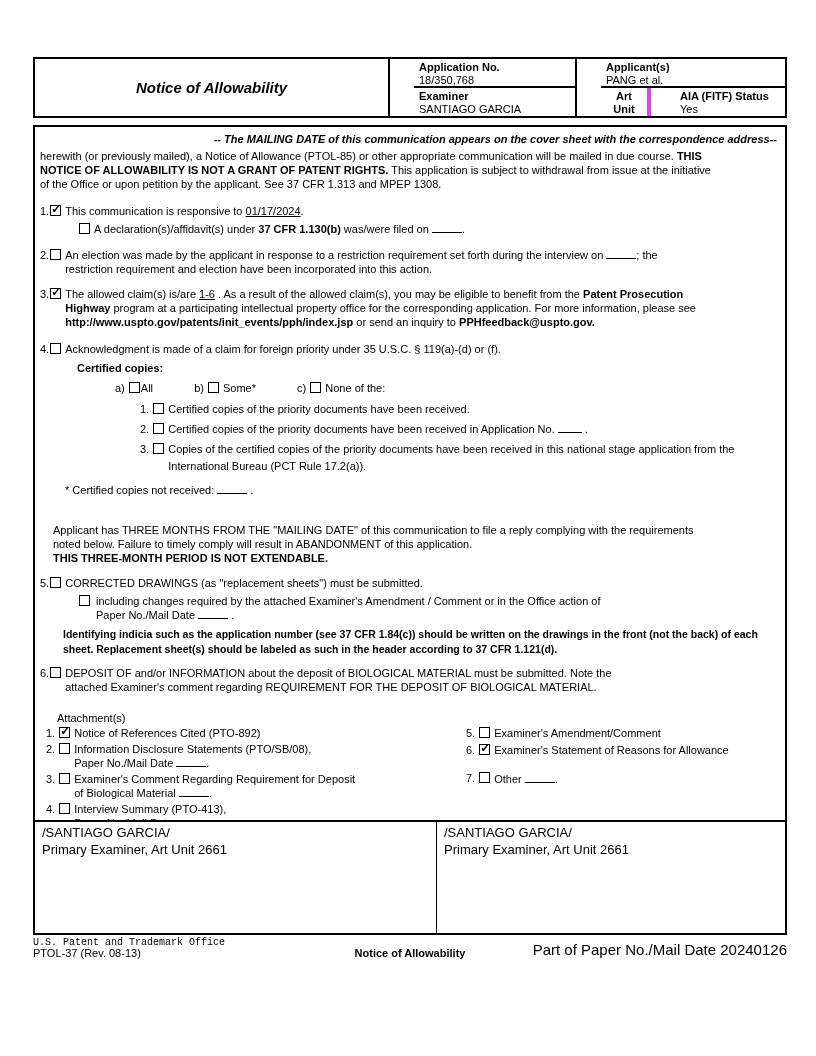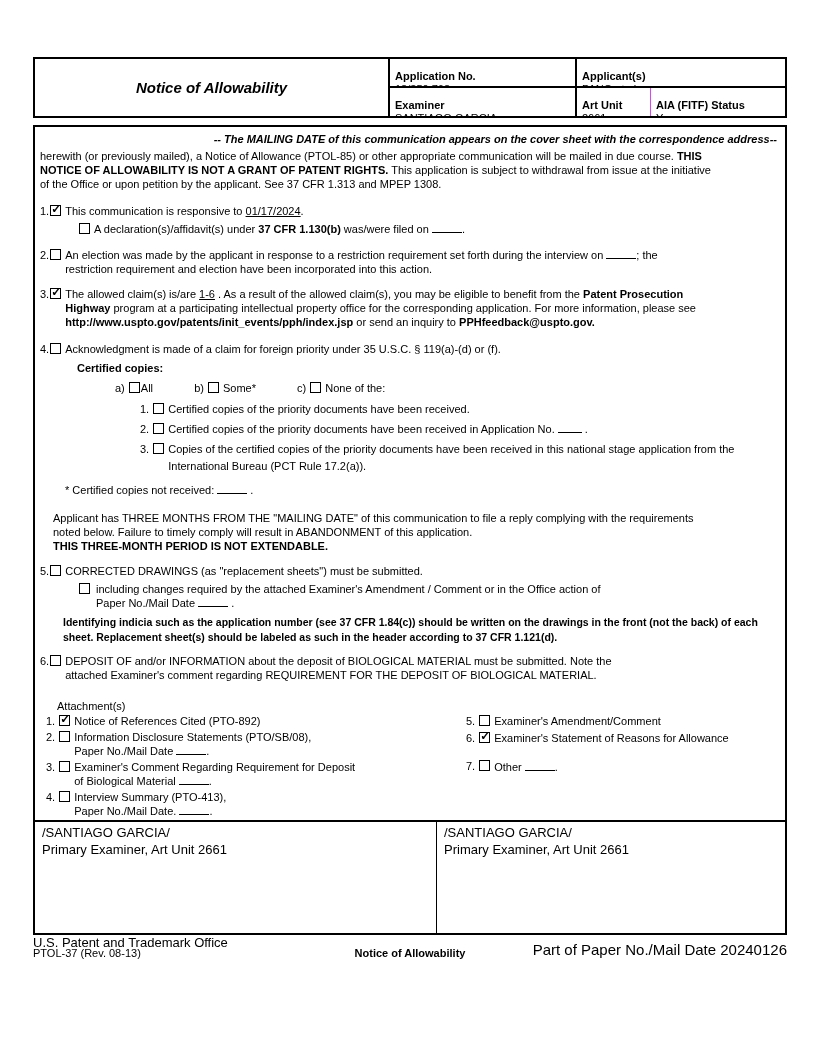--- a/index.html
+++ b/index.html
@@ -14,26 +14,26 @@
   .hdr {
     position:absolute; left:33px; top:57px; width:754px; height:61px;
     border:2px solid #000; display:grid;
     grid-template-columns:355px 187px 74px 1fr; grid-template-rows:1fr 1fr;
   }
   .hdr-title {
     grid-row:1/3; grid-column:1; border-right:2px solid #000;
     display:flex; align-items:center; justify-content:center;
     font-size:15px; font-weight:bold; font-style:italic;
   }
-  .cell { padding:11px 5px; line-height:13px; overflow:hidden; }
+  .cell { padding:2px 5px; line-height:13px; overflow:hidden;margin-left:24px; }
   .cell .lbl { font-weight:bold; }
   .c-app { grid-row:1; grid-column:2; border-right:2px solid #000; border-bottom:2px solid #000; }
   .c-applicant { grid-row:1; grid-column:3/5; border-bottom:2px solid #000; }
   .c-exam { grid-row:2; grid-column:2; border-right:2px solid #000; }
-  .c-art { grid-row:2; grid-column:3; border-right:1px solid #d946ef; }
+  .c-art { grid-row:2; grid-column:3; border-right:4px solid #d946ef;text-align:center; }
   .c-aia { grid-row:2; grid-column:4; }
   
   .main {
     position:absolute; left:33px; top:125px; width:754px; height:810px;
     border:2px solid #000;
   }
   .content { padding:4px 8px 0 5px; line-height:14px; }
   .mailing { text-align:right; font-weight:bold; font-style:italic; margin-top:1px; }
   .para { margin-top:3px; }
   .row { display:flex; align-items:flex-start; }
@@ -74,21 +74,21 @@
   .sig {
     position:absolute; left:0; right:0; bottom:0; height:113px;
     border-top:2px solid #000; display:flex; background:#fff;
   }
   .sig-cell { padding:3px 7px; font-size:13px; line-height:16.5px; }
   .sig-left { width:402px; border-right:1.5px solid #000; }
   .sig-right { flex:1; }
   
   .footer { position:absolute; left:33px; width:754px; top:937px; height:24px; }
   .f-left { position:absolute; left:0; top:1px; }
-  .f-office { font-size:13px; line-height:9px; }
+  .f-office { font-size:10px; line-height:9px;font-family:Liberation Mono, monospace; }
   .f-form { font-size:11px; line-height:13px; }
   .f-center { position:absolute; left:50%; transform:translateX(-50%); bottom:2px; font-weight:bold; font-size:11px; }
   .f-right { position:absolute; right:0; bottom:3px; font-size:15px; }
 </style>
 </head>
 <body>
 
 <div class="page">
 
   <div class="hdr">
@@ -174,21 +174,21 @@
         <span class="pre"><span>3.</span> <span class="cb"></span></span>
         <span class="bodytxt">
           <div><span>Copies of the certified copies of the priority documents have been received in this national stage application from the</span></div>
           <div style="margin-top:3px"><span>International Bureau (PCT Rule 17.2(a)).</span></div>
         </span>
       </div>
       <div class="ind-star" style="margin-top:10px">
         <span>* Certified copies not received: </span><span class="blank"></span><span> .</span>
       </div>
 
-      <div class="ind-notice" style="margin-top:14px">
+      <div class="ind-notice" style="margin-top:26px">
         <div>Applicant has THREE MONTHS FROM THE "MAILING DATE" of this communication to file a reply complying with the requirements</div>
         <div>noted below. Failure to timely comply will result in ABANDONMENT of this application.</div>
         <div class="b">THIS THREE-MONTH PERIOD IS NOT EXTENDABLE.</div>
       </div>
 
       <div class="row" style="margin-top:11px">
         <span class="pre"><span>5.</span><span class="cb"></span></span>
         <span class="bodytxt"><span>CORRECTED DRAWINGS (as "replacement sheets") must be submitted.</span></span>
       </div>
       <div class="row ind-sub" style="margin-top:4px">

